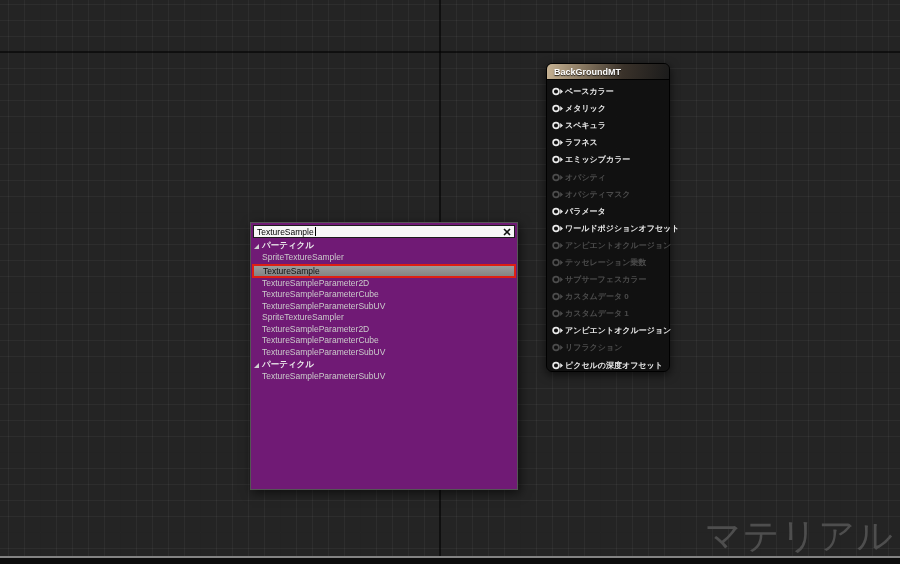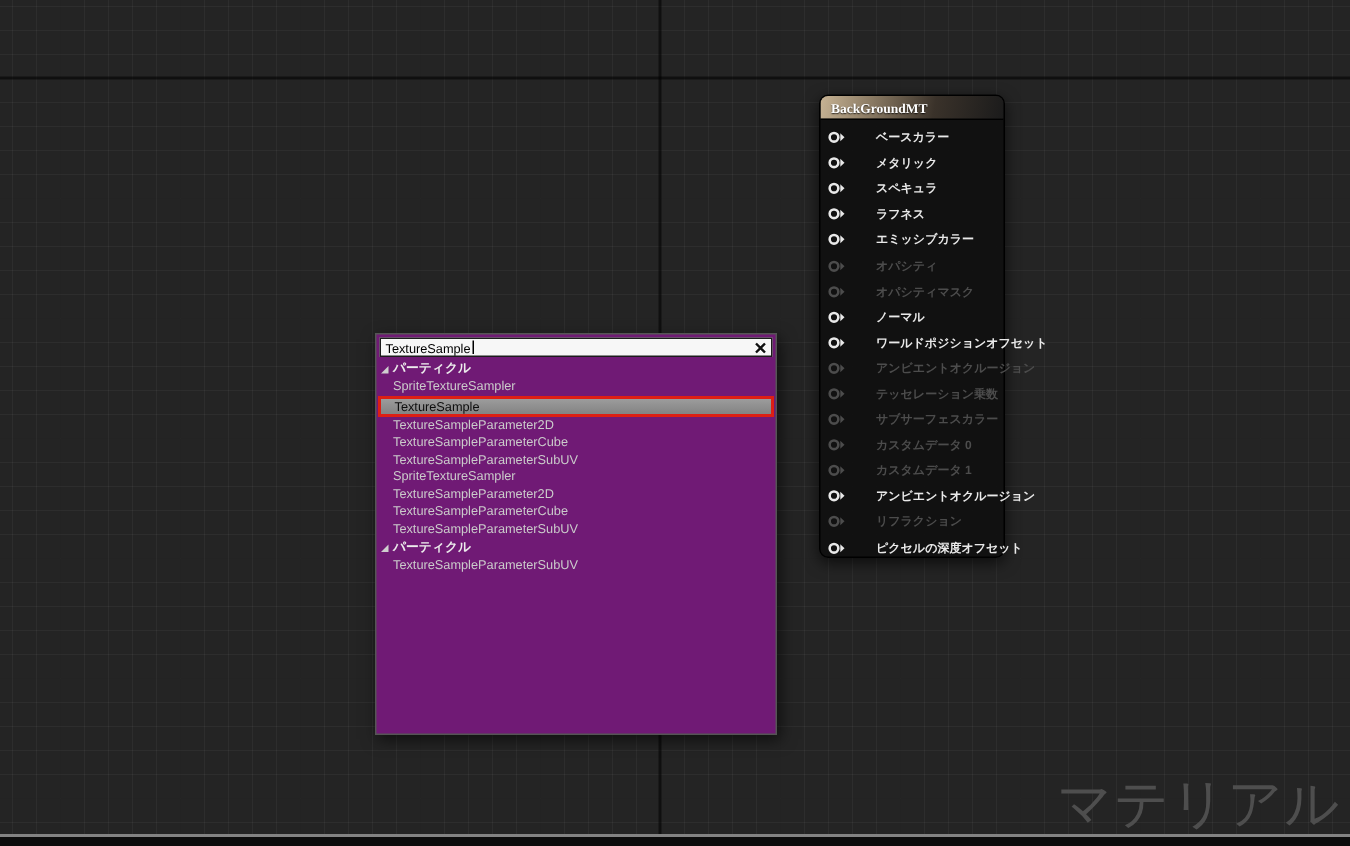--- a/index.html
+++ b/index.html
@@ -23,25 +23,25 @@
     position:absolute;left:546px;top:63px;width:124px;height:309px;z-index:3;
     background:rgba(17,17,17,0.96);
     border:1px solid #000;border-radius:6px;
     box-shadow:0 3px 10px rgba(0,0,0,0.65);
     box-sizing:border-box;
   }
   .node-header{
     height:16px;border-radius:5px 5px 0 0;
     background:linear-gradient(100deg,#c7b394 0%,#8a7a63 28%,#3a322a 62%,#1b1b1b 100%);
     border-bottom:1px solid #000;
-    display:flex;align-items:center;padding:0 0 0 7px;box-sizing:border-box;font-family:Liberation Serif, serif;
+    display:flex;align-items:center;padding:0 0 0 7px;box-sizing:border-box;
   }
   .node-title{font-size:9px;font-weight:700;color:#fff;text-shadow:0 1px 1px rgba(0,0,0,0.8);white-space:nowrap;}
   .pin-list{padding-top:3px;}
-  .pin-row{height:17.1px;display:flex;align-items:center;gap:20px;padding-left:5px;color:#e9e9e9;}
+  .pin-row{height:17.1px;display:flex;align-items:center;gap:1px;padding-left:5px;color:#e9e9e9;}
   .pin-row.disabled{color:#4c4c4c;}
   .pin-icon{flex:0 0 auto;display:block;}
   .pin-label{font-size:8px;font-weight:700;white-space:nowrap;letter-spacing:0;}
 
   
   .menu{
     position:absolute;left:250px;top:222px;width:268px;height:268px;z-index:4;
     background:#701a75;border:1px solid #555;box-sizing:border-box;
     box-shadow:2px 3px 10px rgba(0,0,0,0.6);
   }
@@ -138,21 +138,21 @@
             <circle cx="4" cy="4.5" r="2.9" fill="none" stroke="currentColor" stroke-width="1.7"></circle>
             <path d="M8.2 1.9 L11 4.5 L8.2 7.1 Z" fill="currentColor"></path>
           </svg>
           <span class="pin-label">オパシティマスク</span>
         </div>
         <div class="pin-row">
           <svg class="pin-icon" width="12" height="9" viewBox="0 0 12 9">
             <circle cx="4" cy="4.5" r="2.9" fill="none" stroke="currentColor" stroke-width="1.7"></circle>
             <path d="M8.2 1.9 L11 4.5 L8.2 7.1 Z" fill="currentColor"></path>
           </svg>
-          <span class="pin-label">ノーマル</span>
+          <span class="pin-label">パラメータ</span>
         </div>
         <div class="pin-row">
           <svg class="pin-icon" width="12" height="9" viewBox="0 0 12 9">
             <circle cx="4" cy="4.5" r="2.9" fill="none" stroke="currentColor" stroke-width="1.7"></circle>
             <path d="M8.2 1.9 L11 4.5 L8.2 7.1 Z" fill="currentColor"></path>
           </svg>
           <span class="pin-label">ワールドポジションオフセット</span>
         </div>
         <div class="pin-row disabled">
           <svg class="pin-icon" width="12" height="9" viewBox="0 0 12 9">

